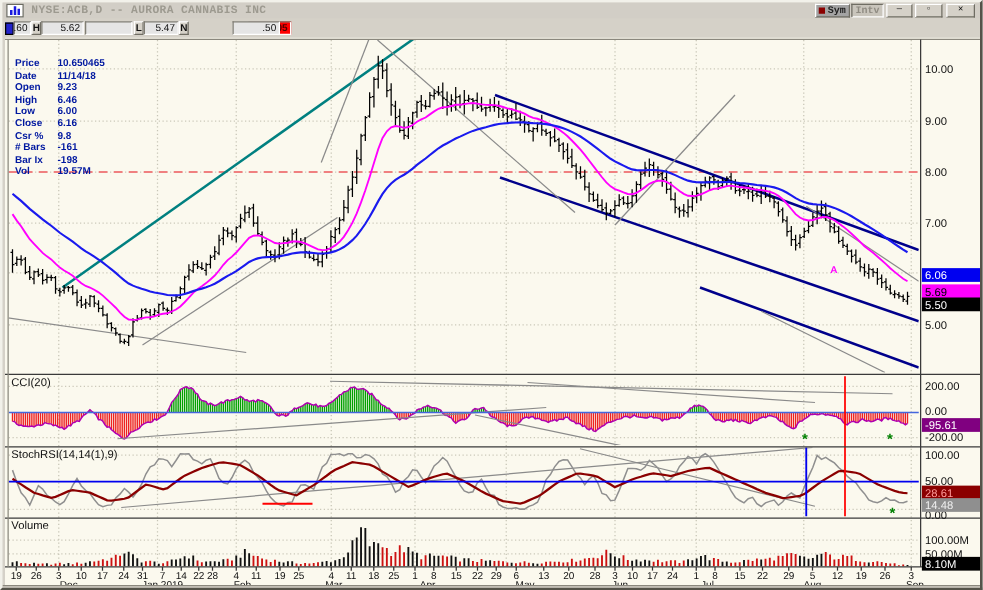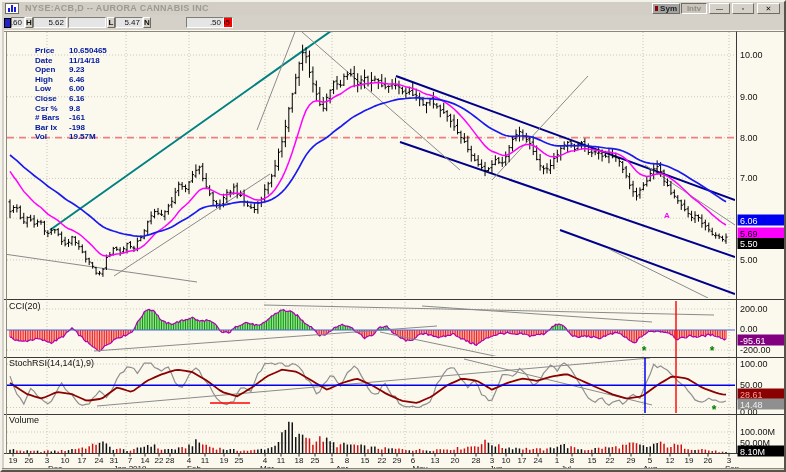--- a/index.html
+++ b/index.html
@@ -1,20 +1,20 @@
 <!DOCTYPE html>
 <html><head>
 <meta charset="utf-8">
 <style>
   html,body{margin:0;padding:0;background:#777;}
   *{box-sizing:border-box;}
   .win{position:relative;width:786px;height:472px;background:#d5d1c8;
        border:2px solid;border-color:#f2f1ea #55534a #55534a #f2f1ea;
        font-family:"Liberation Sans",sans-serif;overflow:hidden;}
-  .titlebar{position:absolute;left:0;top:0;width:100%;height:13px;background:#d2cec6;}
+  .titlebar{position:absolute;left:0;top:0;width:100%;height:13px;background:#d2cec6;font-family:Liberation Mono, monospace;}
   .ticon{position:absolute;left:3px;top:1px;width:14px;height:11px;background:#fff;
          border:1px solid #6b6b60;display:inline-block;}
   .ticon i{position:absolute;bottom:1px;width:2px;background:#1a1adf;}
   .ttext{position:absolute;left:23px;top:1px;font-size:9px;font-weight:bold;color:#9d9a90;letter-spacing:.3px;white-space:nowrap;}
   .tbtn{position:absolute;top:1px;height:11px;font-size:8px;font-weight:bold;color:#222;
         background:#a3a3a3;border:1px solid;border-color:#fff #6f6d63 #6f6d63 #fff;
         display:flex;align-items:center;justify-content:center;gap:2px;padding:0 2px;}
   .tbtn.pressed{border-color:#6f6d63 #fff #fff #6f6d63;background:#c9c5bc;color:#8f8b82;}
   .symico{width:5px;height:5px;background:#8b0000;display:inline-block;}
   .wbtn{position:absolute;top:1px;height:11px;font-size:7px;line-height:9px;text-align:center;color:#111;
@@ -23,21 +23,21 @@
   .swatch{position:absolute;left:2px;top:3px;width:7px;height:10px;background:#2222cc;border:1px solid #000;}
   .qf{position:absolute;top:2px;height:11px;background:#e5e5e5;border:1px solid;
       border-color:#807e74 #fff #fff #807e74;font-size:8px;color:#111;
       display:flex;align-items:center;justify-content:flex-end;padding:0 2px;}
   .ql{position:absolute;top:2px;height:11px;background:#d5d1c8;border:1px solid;
       border-color:#fff #6f6d63 #6f6d63 #fff;font-size:8px;font-weight:bold;color:#111;
       display:flex;align-items:center;justify-content:center;}
   .qf.net{background:#ff0000;color:#4d0000;font-weight:bold;margin-left:48px;}
   .datapanel{position:absolute;left:10px;top:44px;z-index:5;font-size:8px;font-weight:bold;
              color:#0018a0;line-height:9.6px;}
-  .dprow{display:flex;margin-left:23px;}
+  .dprow{display:flex;}
   .dprow .dl{width:34px;}
   .dprow .dv{}
   #chart{position:absolute;left:0;top:28px;}
   .bottomedge{position:absolute;left:0;top:466px;width:100%;height:6px;background:#d5d1c8;border-top:1px solid #8a877d;}
 </style>
 </head>
 <body>
 
 <div class="win">
 

